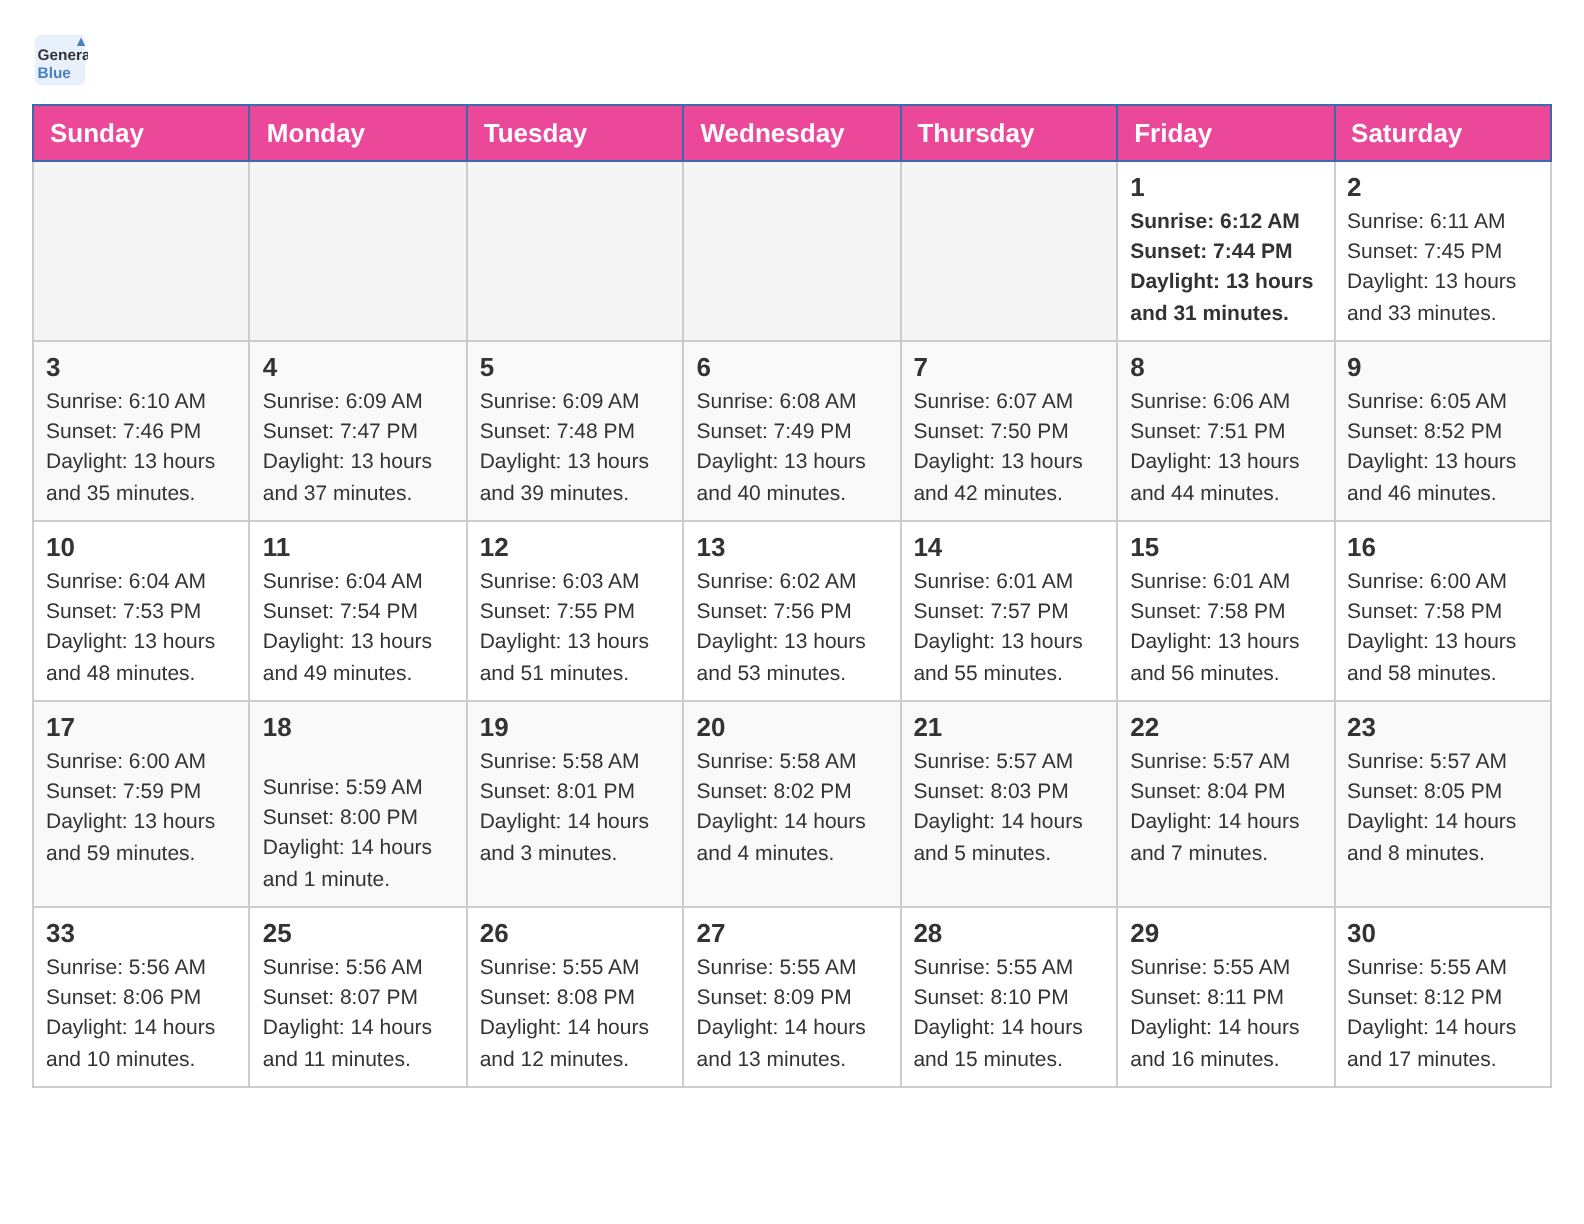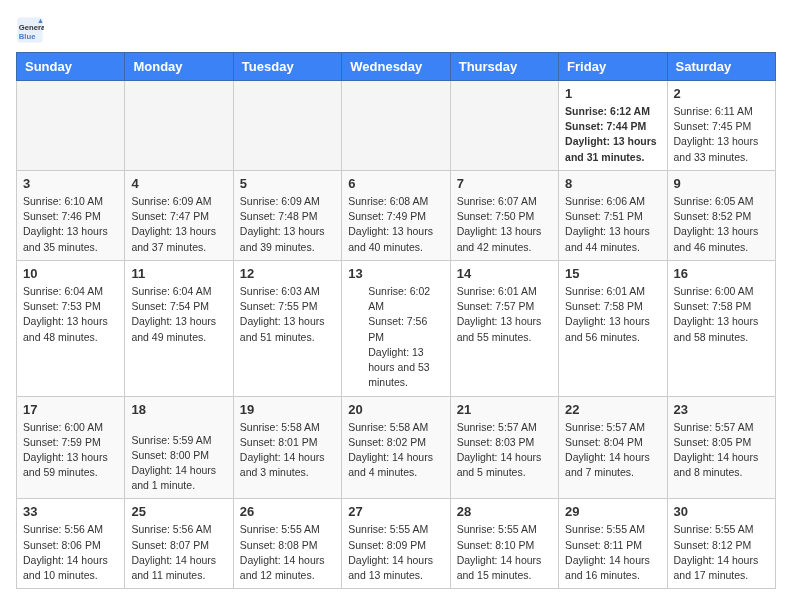--- a/index.html
+++ b/index.html
@@ -36,21 +36,21 @@
     .location-title {
       font-size: 16px;
       color: #444;
     }
     .calendar-table {
       width: 100%;
       border-collapse: collapse;
       table-layout: fixed;
     }
     .calendar-table th {
-      background-color: #3b82f6;
+      background-color: #ec4899;
       color: white;
       text-align: left;
       padding: 6px 8px;
       font-size: 13px;
       font-weight: bold;
       border: 1px solid #3a6aaa;
     }
     .calendar-table td {
       border: 1px solid #ccc;
       vertical-align: top;
@@ -190,21 +190,21 @@
 Daylight: 13 hours and 49 minutes.</div>
         </td>
         <td>
           <span class="day-number">12</span>
           <div class="day-info" style="white-space: pre-line;">Sunrise: 6:03 AM
 Sunset: 7:55 PM
 Daylight: 13 hours and 51 minutes.</div>
         </td>
         <td>
           <span class="day-number">13</span>
-          <div class="day-info" style="white-space: pre-line; margin-left: 20px;">Sunrise: 6:02 AM
+          <div class="day-info" style="white-space: pre-line;">Sunrise: 6:02 AM
 Sunset: 7:56 PM
 Daylight: 13 hours and 53 minutes.</div>
         </td>
         <td>
           <span class="day-number">14</span>
           <div class="day-info" style="white-space: pre-line;">Sunrise: 6:01 AM
 Sunset: 7:57 PM
 Daylight: 13 hours and 55 minutes.</div>
         </td>
         <td>

